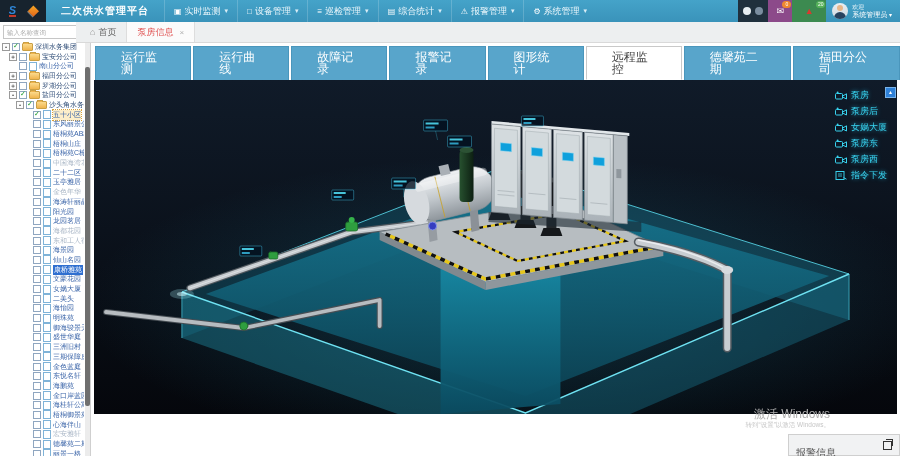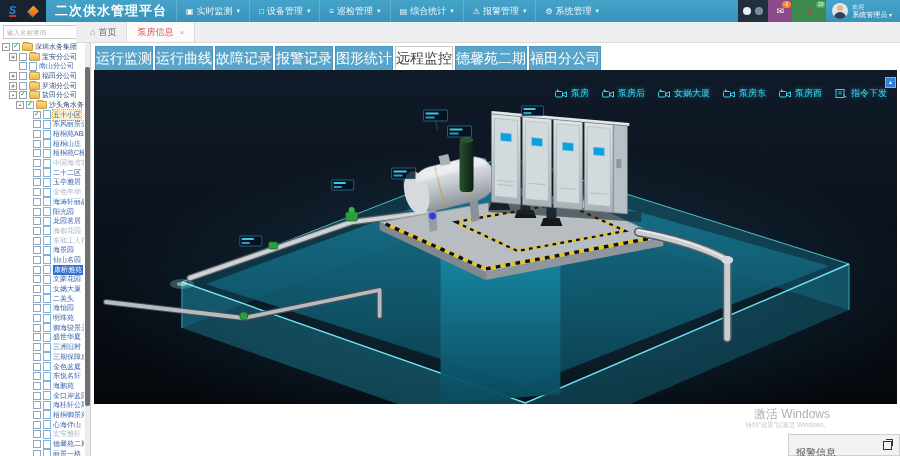--- a/index.html
+++ b/index.html
@@ -4,21 +4,21 @@
 <style>
   html,body{margin:0;padding:0;}
   body{width:900px;height:456px;position:relative;overflow:hidden;background:#fff;
        font-family:"Liberation Sans","DejaVu Sans",sans-serif;-webkit-font-smoothing:antialiased;}
   
   .navbar{position:absolute;left:0;top:0;width:900px;height:22px;background:linear-gradient(#45a3c9,#3a93ba);
           display:flex;align-items:stretch;z-index:30;}
   .logo-block{width:42px;background:#17232e;display:flex;align-items:center;justify-content:space-around;padding:0 2px;}
   .logo1{color:#2f86d8;font-weight:bold;font-style:italic;font-size:11px;line-height:10px;border-bottom:2px solid #c0392b;}
   .logo2{width:8px;height:8px;background:linear-gradient(135deg,#f6a623,#e2641c);transform:rotate(45deg);border-bottom:1px solid #888;}
-  .app-title{color:#fff;font-size:13px;font-weight:bold;line-height:22px;padding:0 9px;white-space:nowrap;letter-spacing:1px;}
+  .app-title{color:#fff;font-size:10px;font-weight:bold;line-height:22px;padding:0 15px;white-space:nowrap;letter-spacing:1px;}
   .nav-menus{display:flex;}
   .nav-menu{display:flex;align-items:center;gap:3px;padding:0 9px;color:#eaf6fb;font-size:9px;
             border-left:1px solid rgba(255,255,255,.18);cursor:default;white-space:nowrap;}
   .nav-menu::after{content:"▾";font-size:7px;color:#d9eef7;margin-left:1px;}
   .nm-ico{font-size:8px;color:#fff;}
   .nav-right{margin-left:auto;display:flex;align-items:stretch;}
   .mini-icons{background:#20303d;display:flex;align-items:center;gap:4px;padding:0 5px;}
   .mini-dot{width:8px;height:8px;border-radius:50%;}
   .dot1{background:#e8eef2;}
   .dot2{background:#7b8ea0;}
@@ -63,25 +63,25 @@
   .lbl{font-size:7px;color:#3a64a8;overflow:hidden;}
   .lbl.folder{color:#2c4a75;}
   .trow.hl .lbl{background:#fdeec9;outline:1px dotted #d8a23c;}
   .trow.sel .lbl{background:#2f6fd0;color:#fff;padding:0 1px;}
   .trow.dim .lbl{color:#a9b6c6;}
   .sbar{position:absolute;right:0;top:20px;bottom:0;width:5px;background:#ececec;}
   .sthumb{position:absolute;left:0;top:6%;height:82%;width:5px;background:#6f6f6f;border-radius:2px;}
   
   .main{position:absolute;left:90px;top:42px;right:0;bottom:0;background:#fff;}
   .subtabs{display:flex;gap:2px;padding:4px 0 0 5px;}
-  .subtab{background:#58a5cb;color:#fff;font-size:14px;line-height:1;padding:4px 0;border:1px solid #4a96bc;border-bottom:none;cursor:default;}
+  .subtab{background:#58a5cb;color:#fff;font-size:12px;line-height:1;padding:4px 25px;border:1px solid #4a96bc;border-bottom:none;cursor:default;}
   .subtab.active{background:#fff;color:#444;border:1px solid #c9c9c9;border-bottom-color:#fff;}
   .viewport{position:relative;margin:0 3px 0 4px;height:334px;background:#0b111b;overflow:hidden;}
   .scene{position:absolute;left:0;top:0;width:100%;height:100%;}
-  .overlay{position:absolute;top:16px;right:10px;display:flex;flex-direction:row;gap:13px;z-index:5;}
+  .overlay{position:absolute;top:8px;right:10px;display:flex;flex-direction:column;gap:2px;z-index:5;}
   .cam-item{display:flex;align-items:center;gap:4px;color:#38d2ee;font-size:9px;height:14px;
             text-shadow:0 0 4px rgba(40,200,240,.7);cursor:default;}
   .cicon{width:12px;height:9px;color:#38d2ee;flex:none;}
   .corner-btn{position:absolute;top:7px;right:1px;width:9px;height:9px;background:#2f81d8;border:1px solid #7ab4ea;
               color:#fff;font-size:6px;line-height:8px;text-align:center;z-index:6;cursor:default;}
   
   .footer{position:absolute;left:90px;right:0;bottom:7px;text-align:center;font-size:9px;color:#777;z-index:3;}
   .flogo{display:inline-block;width:8px;height:8px;background:linear-gradient(135deg,#f6a623,#e2641c);
          transform:rotate(45deg);margin-right:6px;vertical-align:-1px;}
   .fco{font-weight:bold;color:#666;}

